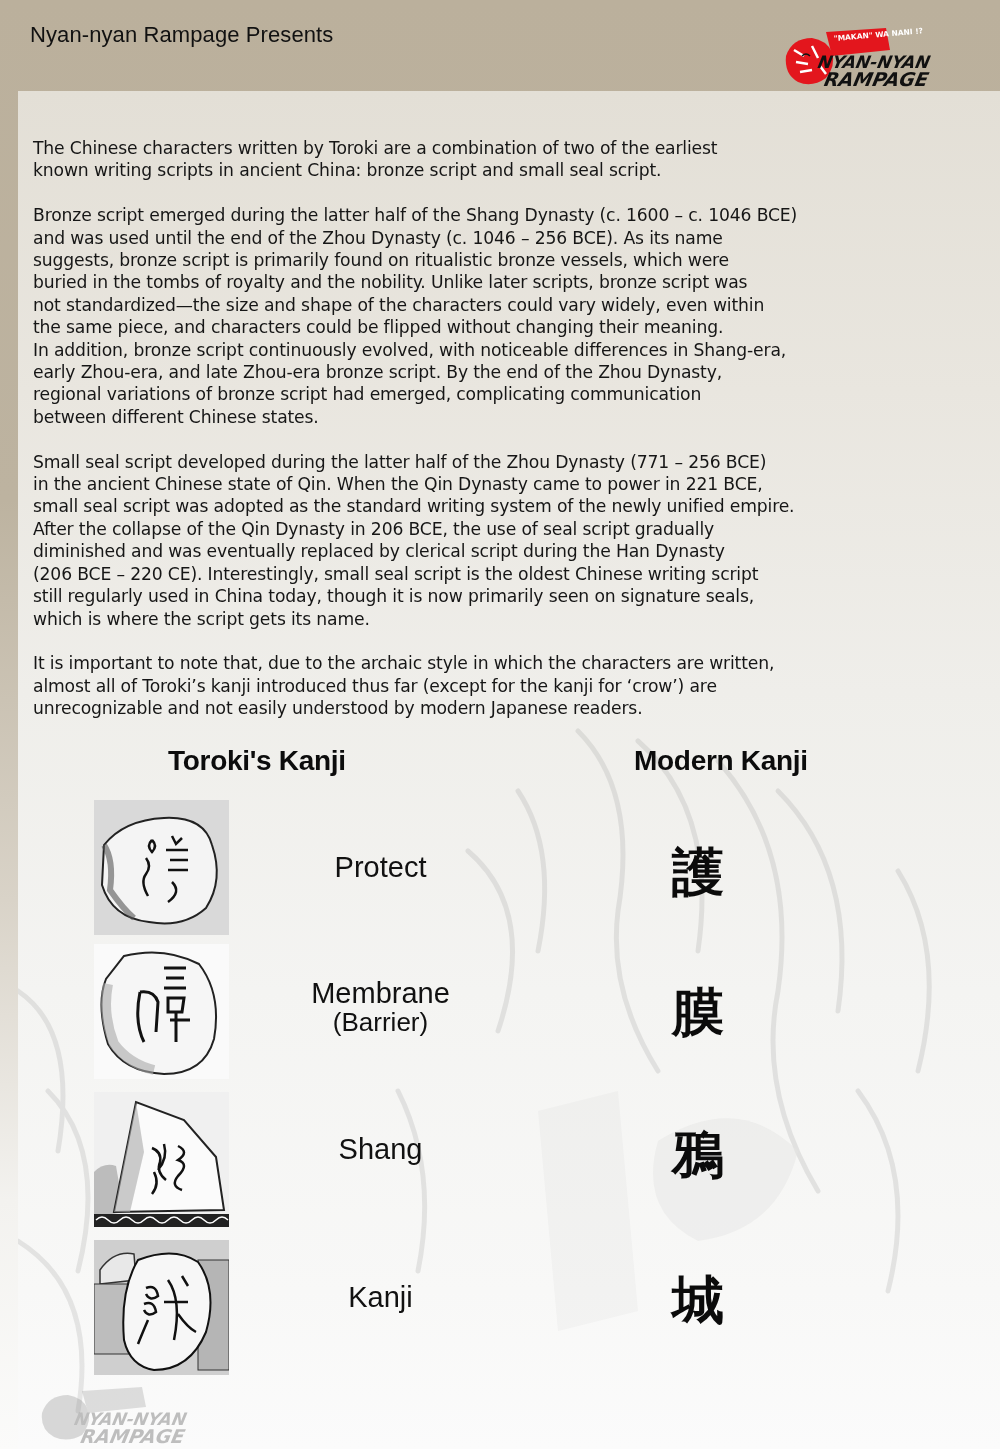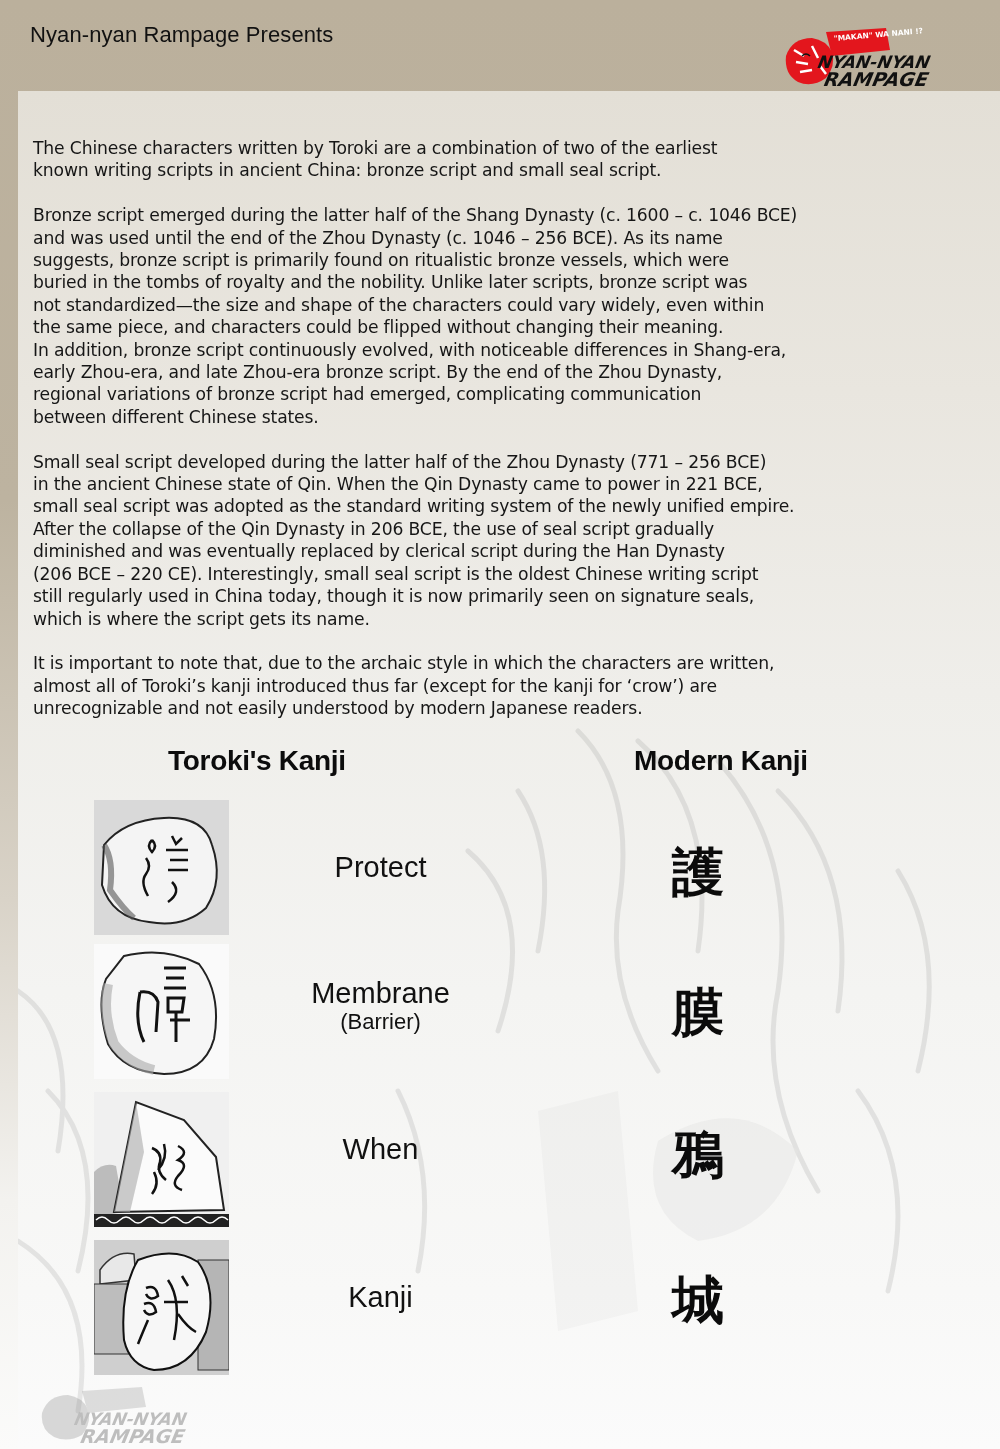--- a/index.html
+++ b/index.html
@@ -35,21 +35,21 @@
     .col-head.left { left: 150px; }
     .col-head.right { left: 594px; }
 
     .row { position: absolute; left: 0; width: 812px; height: 138px; }
     .thumb {
       position: absolute; left: 76px; width: 135px; height: 135px;
       background: #fafafa; overflow: hidden;
     }
     .thumb svg { width: 135px; height: 135px; display: block; }
     .meaning { position: absolute; left: 230px; width: 265px; text-align: center; font-size: 29px; color: #111; line-height: 34px; }
-    .meaning .sub { display: block; font-size: 22px; line-height: 24px; }
+    .meaning .sub { display: block; font-size: 26px; line-height: 24px; }
     .modern { position: absolute; left: 620px; width: 120px; text-align: center; font-family: "DejaVu Serif", serif; font-size: 52px; color: #0b0b0b; line-height: 60px; font-weight: bold; }
   </style>
 </head>
 <body>
 
 <div class="header">
   <div class="presents">Nyan-nyan Rampage Presents</div>
 </div>
 
 <svg class="logo-top" viewBox="0 0 180 66">
@@ -157,21 +157,21 @@
         <path d="M0 80 Q10 70 22 74 L30 120 L0 125 Z" fill="#999" opacity="0.6"></path>
         <path d="M20 120 L42 10 L90 28 L122 65 L130 118 Z" fill="#fbfbfb" stroke="#222" stroke-width="2"></path>
         <path d="M20 120 L42 10 L50 60 L36 120 Z" fill="#aaa" opacity="0.6"></path>
         <path d="M58 56 q10 4 8 14 q-4 10 6 18 M70 52 q4 14 -6 26 M60 80 q6 12 -2 22" stroke="#111" stroke-width="2.5" fill="none"></path>
         <path d="M84 54 q12 6 0 14 q12 4 0 16 q-8 10 4 14" stroke="#111" stroke-width="2.5" fill="none"></path>
         <rect x="0" y="122" width="135" height="13" fill="#222"></rect>
         <path d="M2 128 q6 -6 12 0 q6 6 12 0 q6 -6 12 0 q6 6 12 0 q6 -6 12 0 q6 6 12 0 q6 -6 12 0 q6 6 12 0 q6 -6 12 0 q6 6 12 0 q6 -6 12 0" stroke="#fff" stroke-width="1.5" fill="none"></path>
       </svg>
     </div>
     <div class="meaning" style="top:40px;">
-      <span>When</span>
+      <span>Shang</span>
     </div>
     <div class="modern" style="top:32px;">鴉</div>
   </div>
 
   <div class="row" style="top:1149px;">
     <div class="thumb" style="top:0;">
       <svg viewBox="0 0 135 135">
         <rect width="135" height="135" fill="#cfcfcf"></rect>
         <path d="M6 30 Q20 10 40 14 L42 40 L6 44 Z" fill="#e8e8e8" stroke="#333" stroke-width="1.5"></path>
         <rect x="0" y="44" width="40" height="70" fill="#bdbdbd" stroke="#333" stroke-width="1"></rect>

